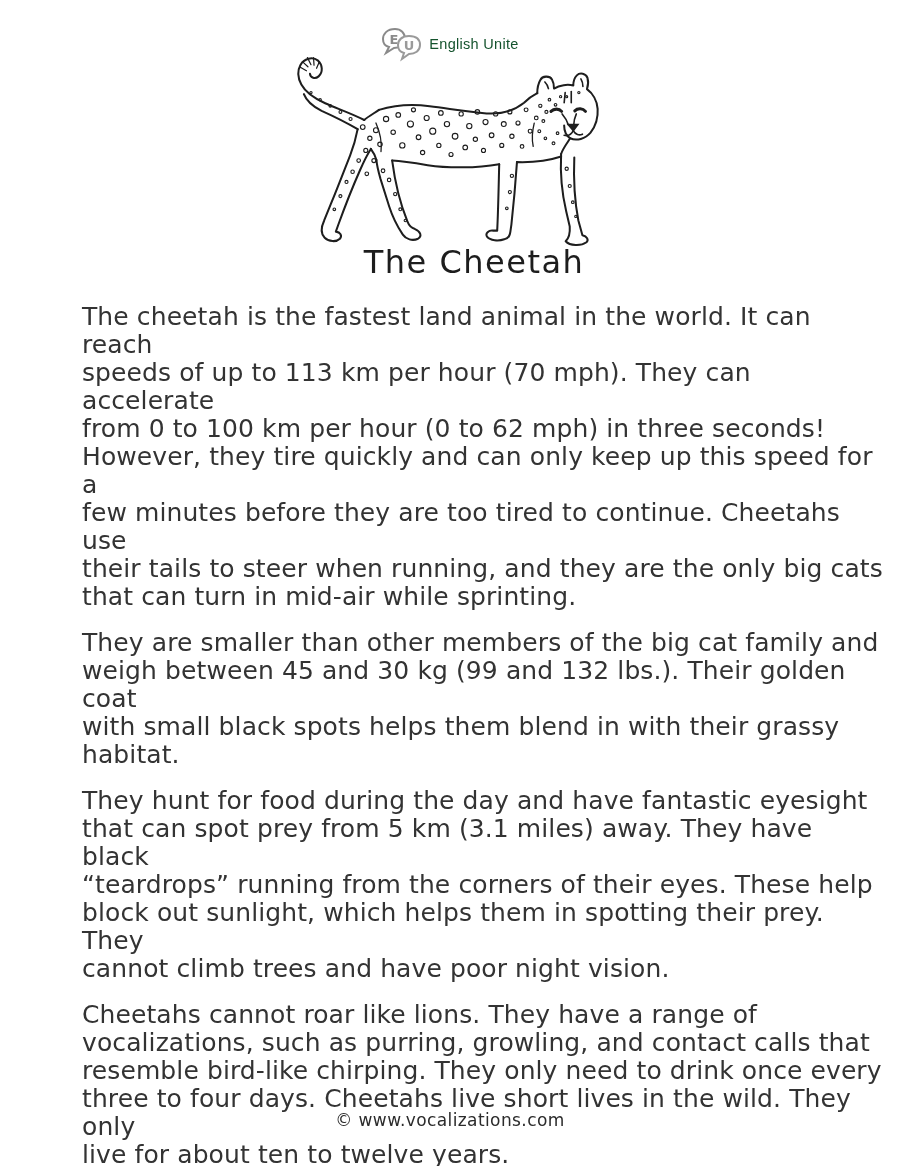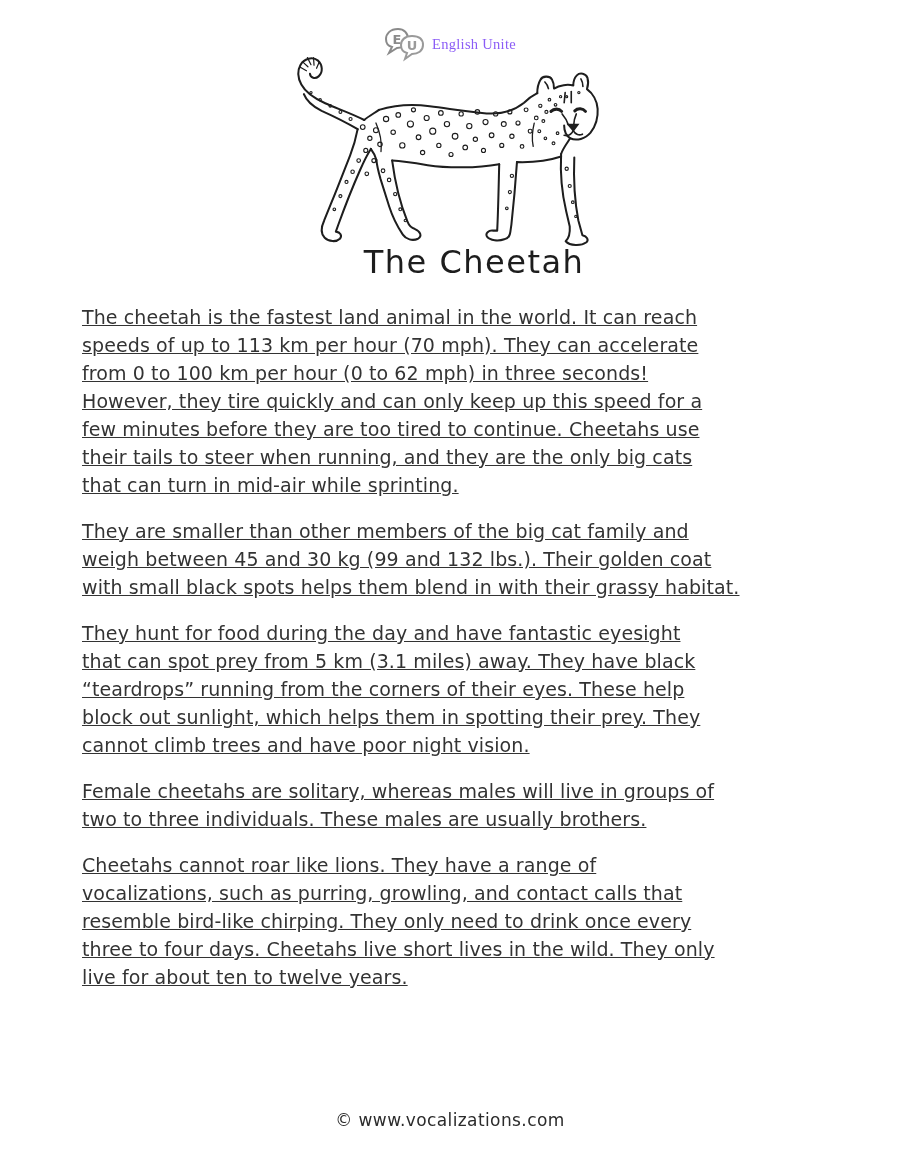--- a/index.html
+++ b/index.html
@@ -9,45 +9,44 @@
     margin:0 auto;
     background:#ffffff;
     font-family:"DejaVu Sans", sans-serif;
     overflow:hidden;
   }
   .logo-row {
     position:absolute; top:26px; left:0; right:0;
     display:flex; justify-content:center; align-items:center; gap:6px;
   }
   .brand-name {
-    font-size:14.5px; color:#8b5cf6; letter-spacing:0.3px;
-    font-family:Liberation Serif, serif;
+    font-size:14.5px; color:#14532d; letter-spacing:0.3px;
+    font-family:Liberation Sans, sans-serif;
   }
   .cheetah-wrap {
     position:absolute; top:52px; left:50%; transform:translateX(-50%);
     width:345px; height:203px;
   }
   .title {
     position:absolute; top:243px; left:0; right:0;
     margin:0; text-align:center;
     font-size:32px; font-weight:normal; letter-spacing:1.5px;
     color:#1d1d1d;
     font-family:"DejaVu Sans", sans-serif;
     padding-left:48px;
   }
   .content {
     position:absolute; top:303px; left:82px; width:805px;
   }
   .content p {
     margin:0 0 18px 0;
-    font-size:19px; line-height:28px;
+    font-size:25px; line-height:28px;
     color:#333333;
     white-space:pre-line;
     letter-spacing:0.1px;
-    text-decoration:underline;
   }
   .footer {
     position:absolute; top:1110px; left:0; right:0;
     text-align:center;
     font-size:17px; color:#2b2b2b; letter-spacing:0.4px;
   }
 </style>
 </head>
 <body>
 
@@ -206,22 +205,20 @@
 their tails to steer when running, and they are the only big cats
 that can turn in mid-air while sprinting.</p>
     <p>They are smaller than other members of the big cat family and
 weigh between 45 and 30 kg (99 and 132 lbs.). Their golden coat
 with small black spots helps them blend in with their grassy habitat.</p>
     <p>They hunt for food during the day and have fantastic eyesight
 that can spot prey from 5 km (3.1 miles) away. They have black
 “teardrops” running from the corners of their eyes. These help
 block out sunlight, which helps them in spotting their prey. They
 cannot climb trees and have poor night vision.</p>
-    <p>Female cheetahs are solitary, whereas males will live in groups of
-two to three individuals. These males are usually brothers.</p>
     <p>Cheetahs cannot roar like lions. They have a range of
 vocalizations, such as purring, growling, and contact calls that
 resemble bird-like chirping. They only need to drink once every
 three to four days. Cheetahs live short lives in the wild. They only
 live for about ten to twelve years.</p>
   </div>
 
   <div class="footer">© www.vocalizations.com</div>
 
 </div>

